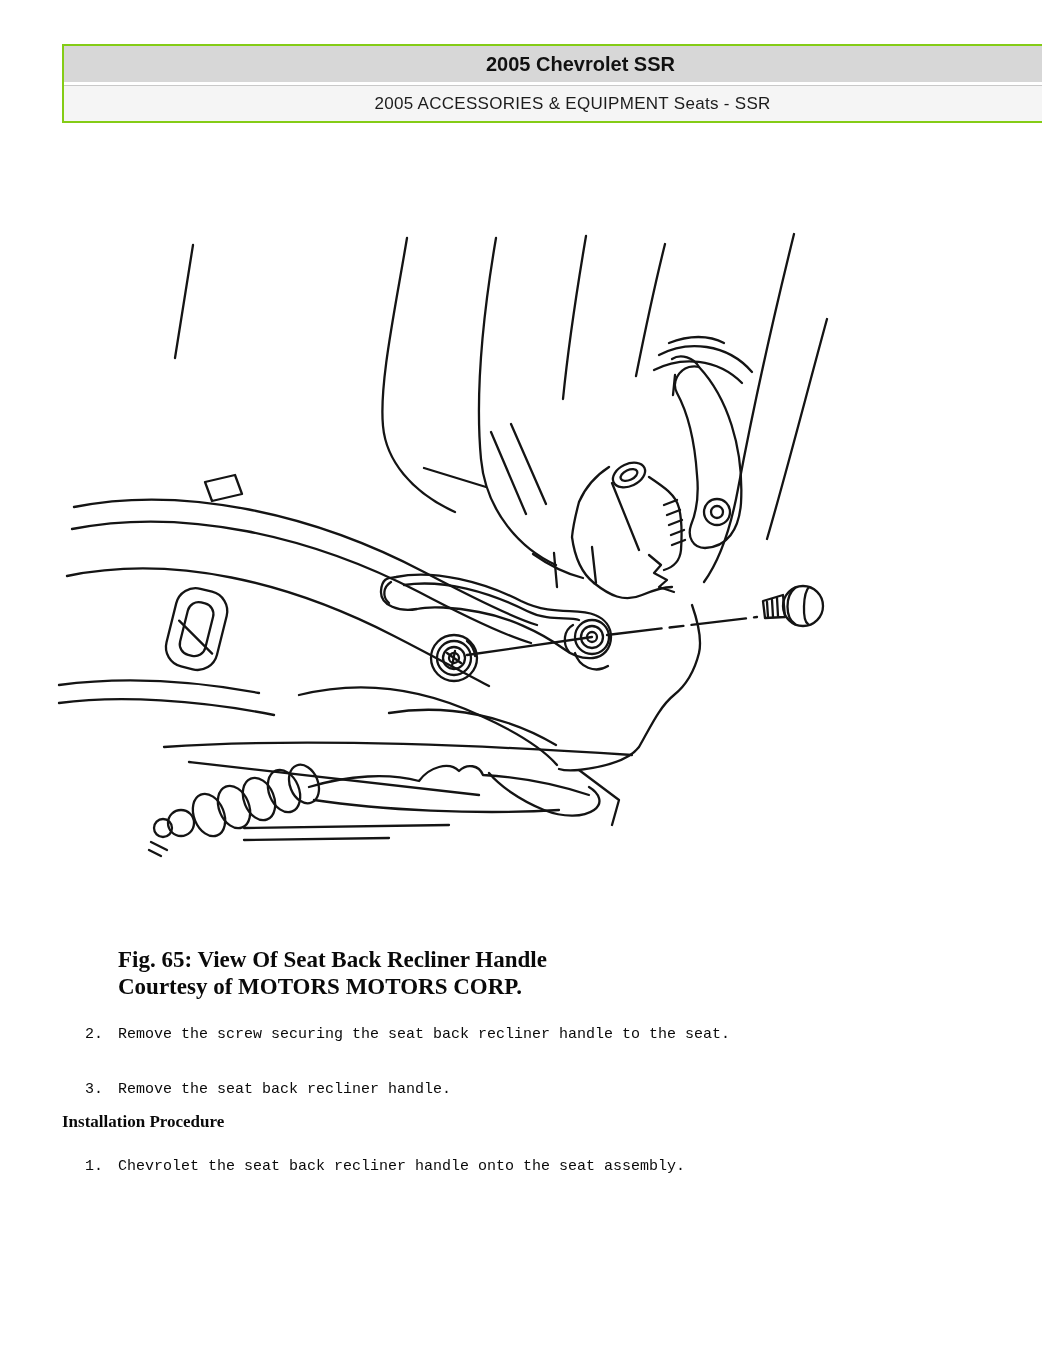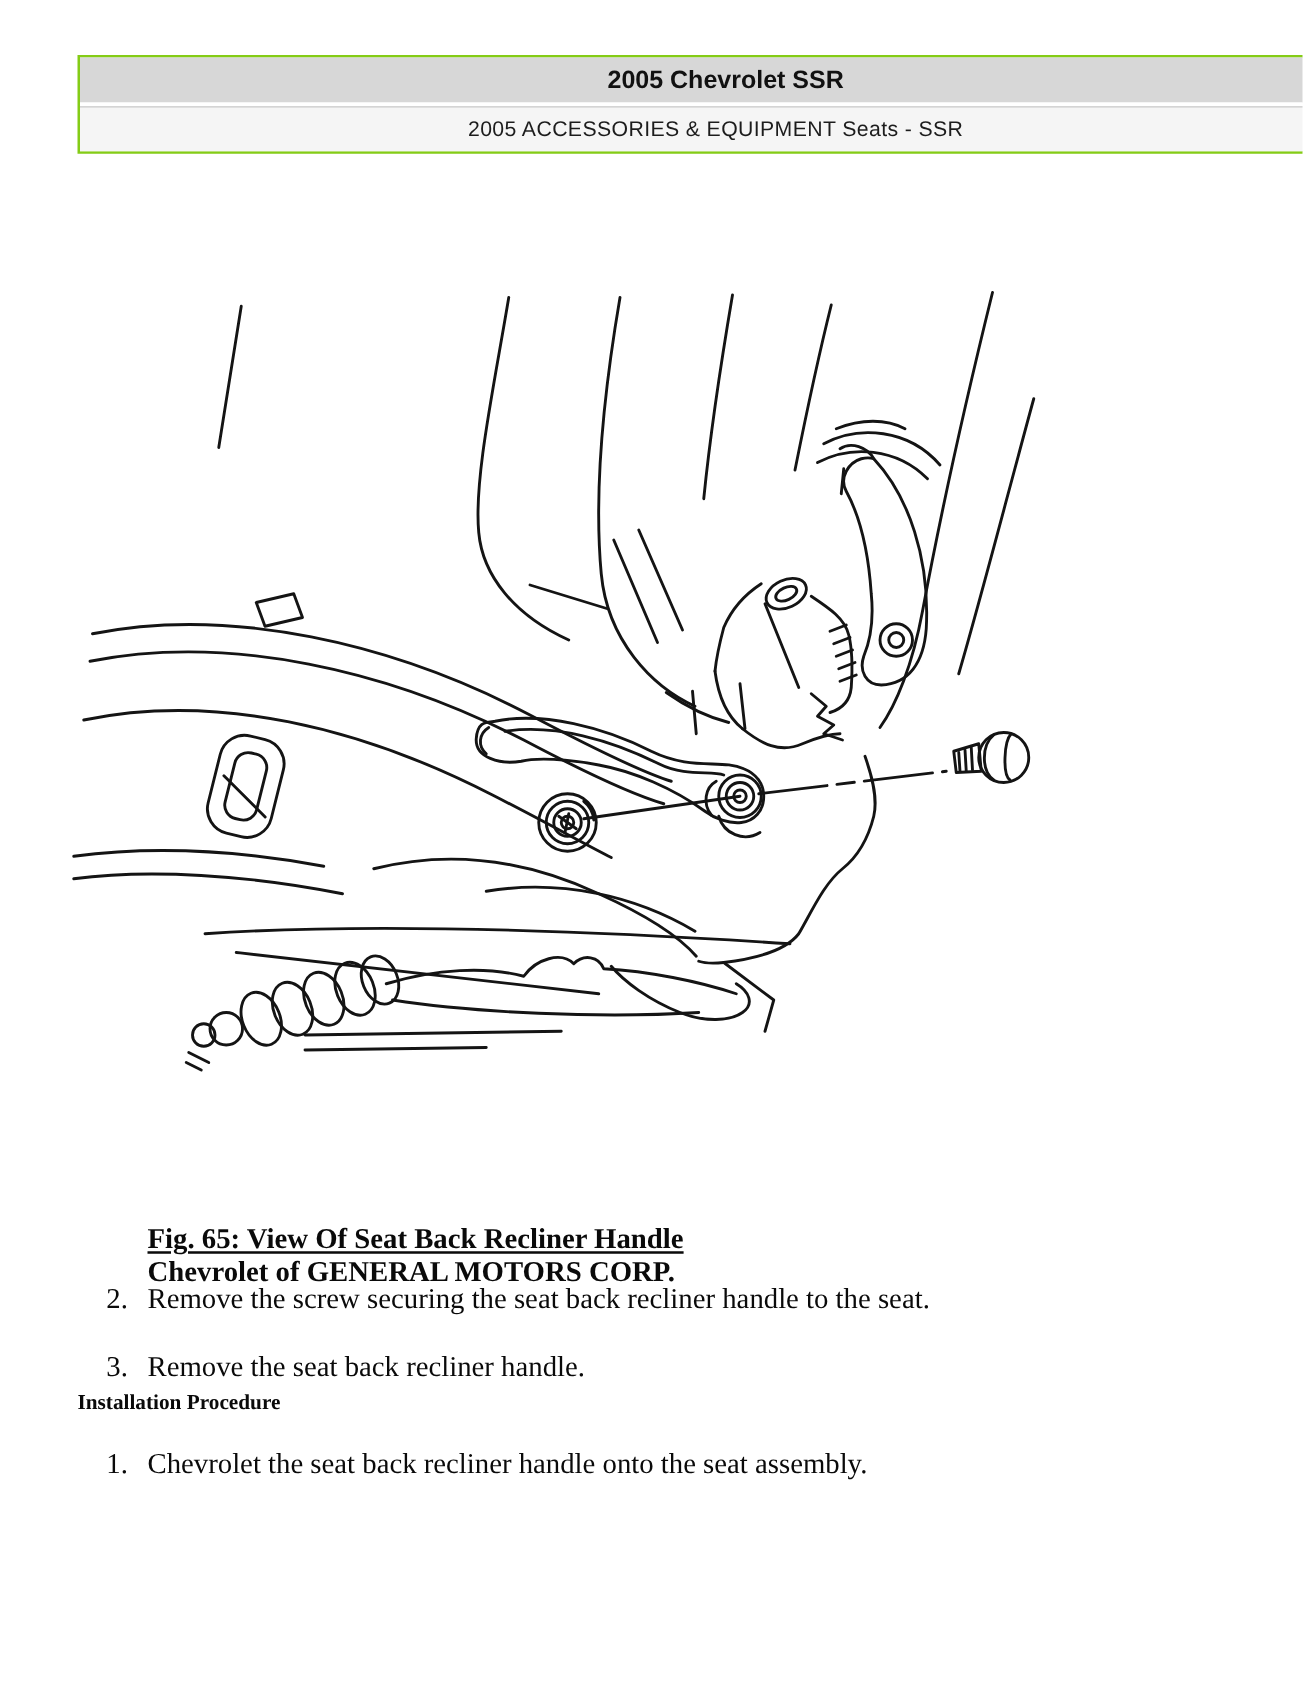--- a/index.html
+++ b/index.html
@@ -45,29 +45,27 @@
   .figure-svg path, .figure-svg circle, .figure-svg ellipse, .figure-svg line{
     fill:none;stroke:#141414;stroke-width:2.3;
     stroke-linecap:round;stroke-linejoin:round;
   }
   .figure-caption{
     position:absolute;left:118px;top:946px;
     font-weight:bold;font-size:23px;line-height:27px;
     color:#0a0a0a;
   }
   .figure-caption .underlined{
-    text-decoration:underline;
     text-decoration-thickness:2px;
     text-underline-offset:3px;
-    margin-top:31px;
   }
   
   .step-row{
     position:absolute;left:85px;
-    font-size:23px;color:#0a0a0a;white-space:nowrap;
+    font-size:15px;color:#0a0a0a;white-space:nowrap;font-family:Liberation Mono, monospace;
   }
   .step-num{display:inline-block;width:33px;}
   .section-heading{
     position:absolute;left:62px;top:1112px;
     font-weight:bold;font-size:17px;color:#0a0a0a;
   }
 </style>
 </head>
 <body>
 
@@ -195,21 +193,21 @@
     <ellipse cx="249" cy="562" rx="14" ry="20" transform="rotate(-22 249 562)"></ellipse>
     <circle cx="126" cy="601" r="13"></circle>
     <circle cx="108" cy="606" r="9"></circle>
     <path d="M96,620 L112,628"></path>
     <path d="M94,628 L106,634"></path>
   </g>
 </svg>
 
 <div class="figure-caption">
   <div class="underlined">Fig. 65: View Of Seat Back Recliner Handle</div>
-  <div>Chevrolet of GENERAL MOTORS CORP.</div>
+  <div>Courtesy of MOTORS MOTORS CORP.</div>
 </div>
 
 <div class="step-row" style="top:1026px;">
   <span class="step-num">2.</span><span>Remove the screw securing the seat back recliner handle to the seat.</span>
 </div>
 <div class="step-row" style="top:1061px;margin-top:20px;">
   <span class="step-num">3.</span><span>Remove the seat back recliner handle.</span>
 </div>
 
 <div class="section-heading">Installation Procedure</div>

